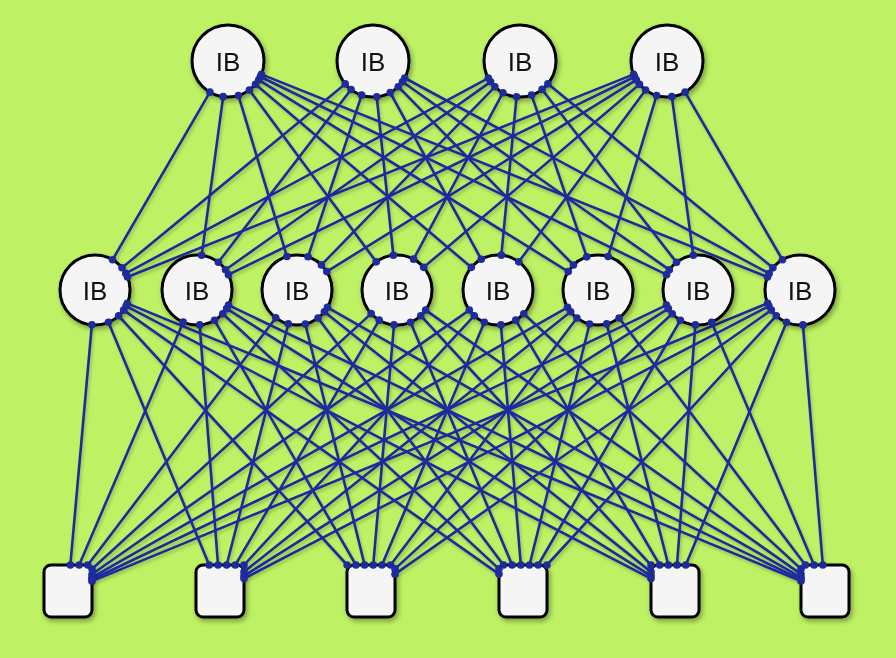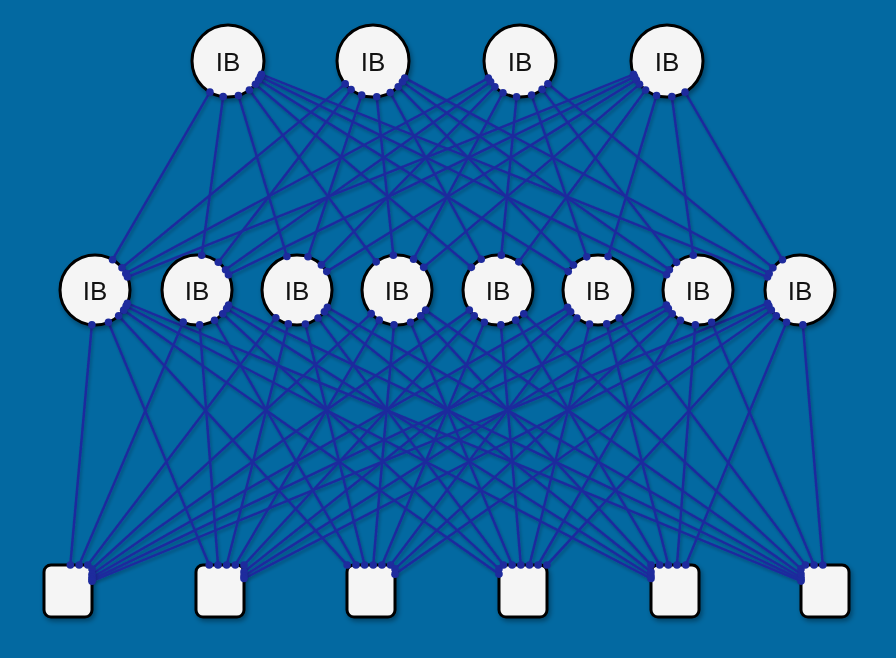--- a/index.html
+++ b/index.html
@@ -4,21 +4,21 @@
 <style>
   html, body {
     margin: 0;
     padding: 0;
     background: #ffffff;
   }
   .diagram-container {
     position: relative;
     width: 896px;
     height: 658px;
-    background: #0369a1;
+    background: #bef264;
     overflow: hidden;
   }
   svg text {
     font-family: "Liberation Sans", "DejaVu Sans", sans-serif;
     user-select: none;
   }
 </style>
 </head>
 <body>
 

